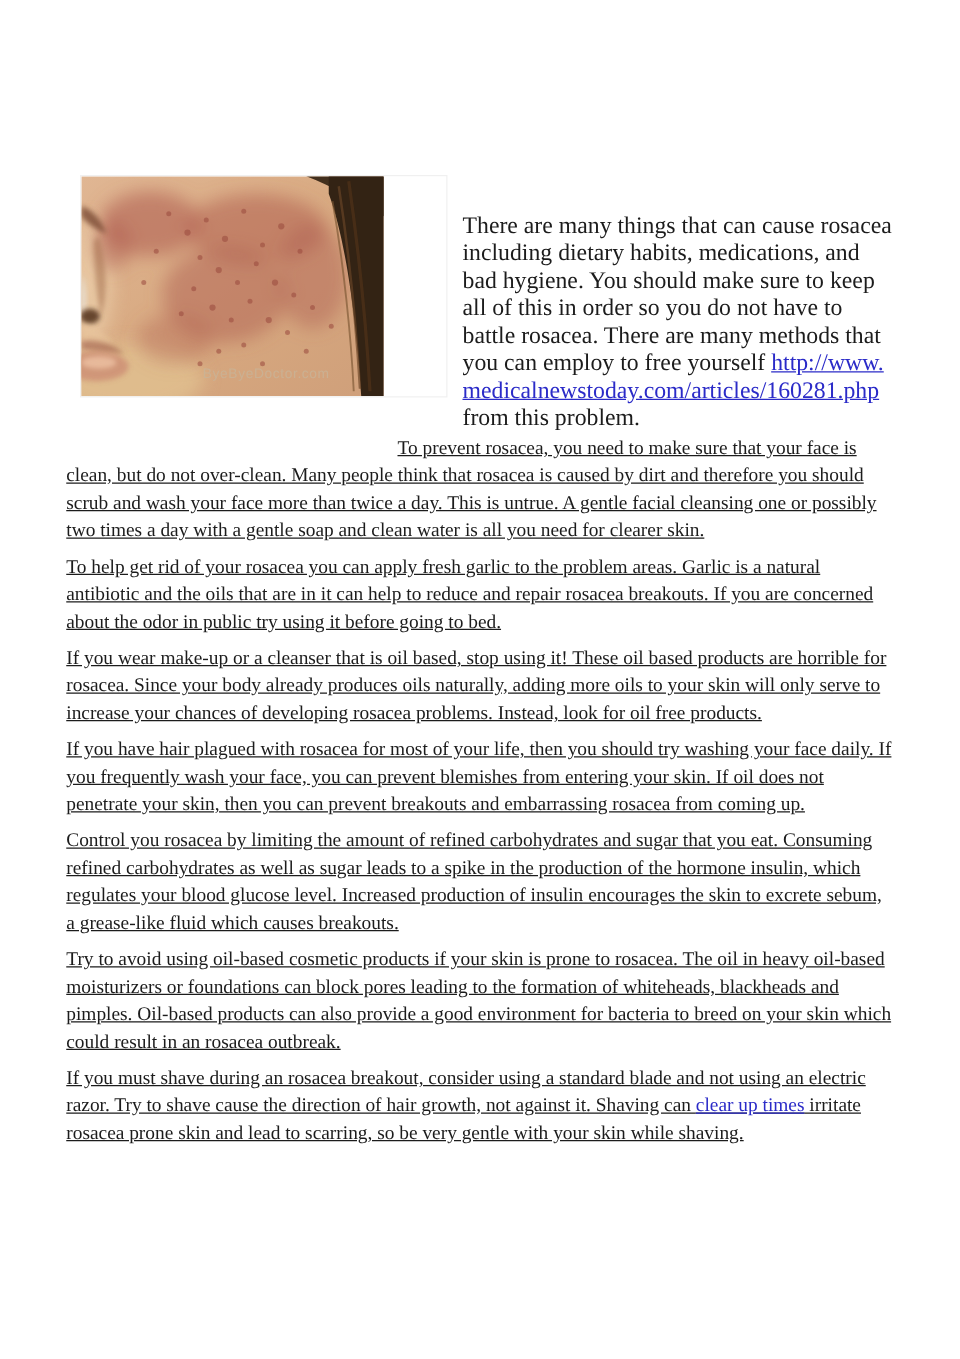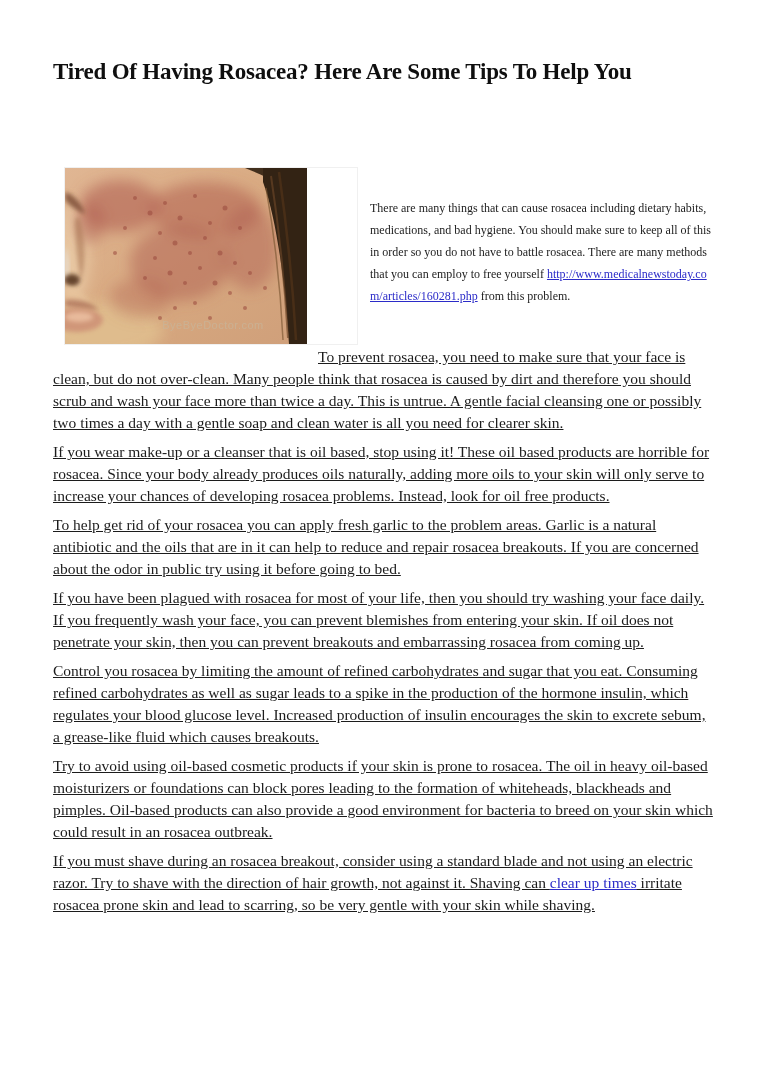--- a/index.html
+++ b/index.html
@@ -36,21 +36,21 @@
     width: 292px;
     height: 176px;
     flex: none;
     overflow: hidden;
     outline: 1px solid rgba(0,0,0,0.06);
   }
   figure.photo svg { display: block; }
   .intro {
     margin: 0;
     padding: 29px 0 0 13px;
-    font-size: 12px;
+    font-size: 19px;
     line-height: 22px;
   }
   .para {
     margin: 0 0 7px 0;
     font-size: 15.5px;
     line-height: 22px;
     text-decoration: underline;
   }
   .para.first-after-photo {
     margin-top: 2px;
@@ -61,21 +61,20 @@
     text-decoration: underline;
     cursor: pointer;
     word-break: break-all;
   }
 </style>
 </head>
 <body>
 
 <main class="page">
 
-  <h1 class="title">Tired Of Having Rosacea? Here Are Some Tips To Help You</h1>
 
   <section class="hero">
 
     <figure class="photo" role="img" aria-label="Close-up photo of a woman's cheek affected by red blotchy rosacea">
       <svg width="242" height="176" viewBox="0 0 242 176" xmlns="http://www.w3.org/2000/svg">
         <defs>
           <linearGradient id="skin" x1="0" y1="0" x2="1" y2="1">
             <stop offset="0" stop-color="#e0b693"></stop>
             <stop offset="0.55" stop-color="#d7a87f"></stop>
             <stop offset="1" stop-color="#cf9f7a"></stop>
@@ -159,26 +158,26 @@
 
         <text x="148" y="161" text-anchor="middle" font-size="11" font-family="Liberation Sans, sans-serif" fill="#c9b498" opacity="0.8" style="letter-spacing:0.5px">ByeByeDoctor.com</text>
       </svg>
     </figure>
 
     <p class="intro"><span>There are many things that can cause rosacea including dietary habits, medications, and bad hygiene. You should make sure to keep all of this in order so you do not have to battle rosacea. There are many methods that you can employ to free yourself </span><a class="doc-link" href="#">http://www.medicalnewstoday.com/articles/160281.php</a><span> from this problem.</span></p>
   </section>
 
   <p class="para first-after-photo">To prevent rosacea, you need to make sure that your face is clean, but do not over-clean. Many people think that rosacea is caused by dirt and therefore you should scrub and wash your face more than twice a day. This is untrue. A gentle facial cleansing one or possibly two times a day with a gentle soap and clean water is all you need for clearer skin.</p>
 
+  <p class="para">To help get rid of your rosacea you can apply fresh garlic to the problem areas. Garlic is a natural antibiotic and the oils that are in it can help to reduce and repair rosacea breakouts. If you are concerned about the odor in public try using it before going to bed.</p>
+
   <p class="para">If you wear make-up or a cleanser that is oil based, stop using it! These oil based products are horrible for rosacea. Since your body already produces oils naturally, adding more oils to your skin will only serve to increase your chances of developing rosacea problems. Instead, look for oil free products.</p>
 
-  <p class="para">To help get rid of your rosacea you can apply fresh garlic to the problem areas. Garlic is a natural antibiotic and the oils that are in it can help to reduce and repair rosacea breakouts. If you are concerned about the odor in public try using it before going to bed.</p>
-
-  <p class="para">If you have been plagued with rosacea for most of your life, then you should try washing your face daily. If you frequently wash your face, you can prevent blemishes from entering your skin. If oil does not penetrate your skin, then you can prevent breakouts and embarrassing rosacea from coming up.</p>
+  <p class="para">If you have hair plagued with rosacea for most of your life, then you should try washing your face daily. If you frequently wash your face, you can prevent blemishes from entering your skin. If oil does not penetrate your skin, then you can prevent breakouts and embarrassing rosacea from coming up.</p>
 
   <p class="para">Control you rosacea by limiting the amount of refined carbohydrates and sugar that you eat. Consuming refined carbohydrates as well as sugar leads to a spike in the production of the hormone insulin, which regulates your blood glucose level. Increased production of insulin encourages the skin to excrete sebum, a grease-like fluid which causes breakouts.</p>
 
   <p class="para">Try to avoid using oil-based cosmetic products if your skin is prone to rosacea. The oil in heavy oil-based moisturizers or foundations can block pores leading to the formation of whiteheads, blackheads and pimples. Oil-based products can also provide a good environment for bacteria to breed on your skin which could result in an rosacea outbreak.</p>
 
-  <p class="para"><span>If you must shave during an rosacea breakout, consider using a standard blade and not using an electric razor. Try to shave with the direction of hair growth, not against it. Shaving can </span><a class="doc-link" href="#">clear up times</a><span> irritate rosacea prone skin and lead to scarring, so be very gentle with your skin while shaving.</span></p>
+  <p class="para"><span>If you must shave during an rosacea breakout, consider using a standard blade and not using an electric razor. Try to shave cause the direction of hair growth, not against it. Shaving can </span><a class="doc-link" href="#">clear up times</a><span> irritate rosacea prone skin and lead to scarring, so be very gentle with your skin while shaving.</span></p>
 
 
 </main>
 
 </body></html>

